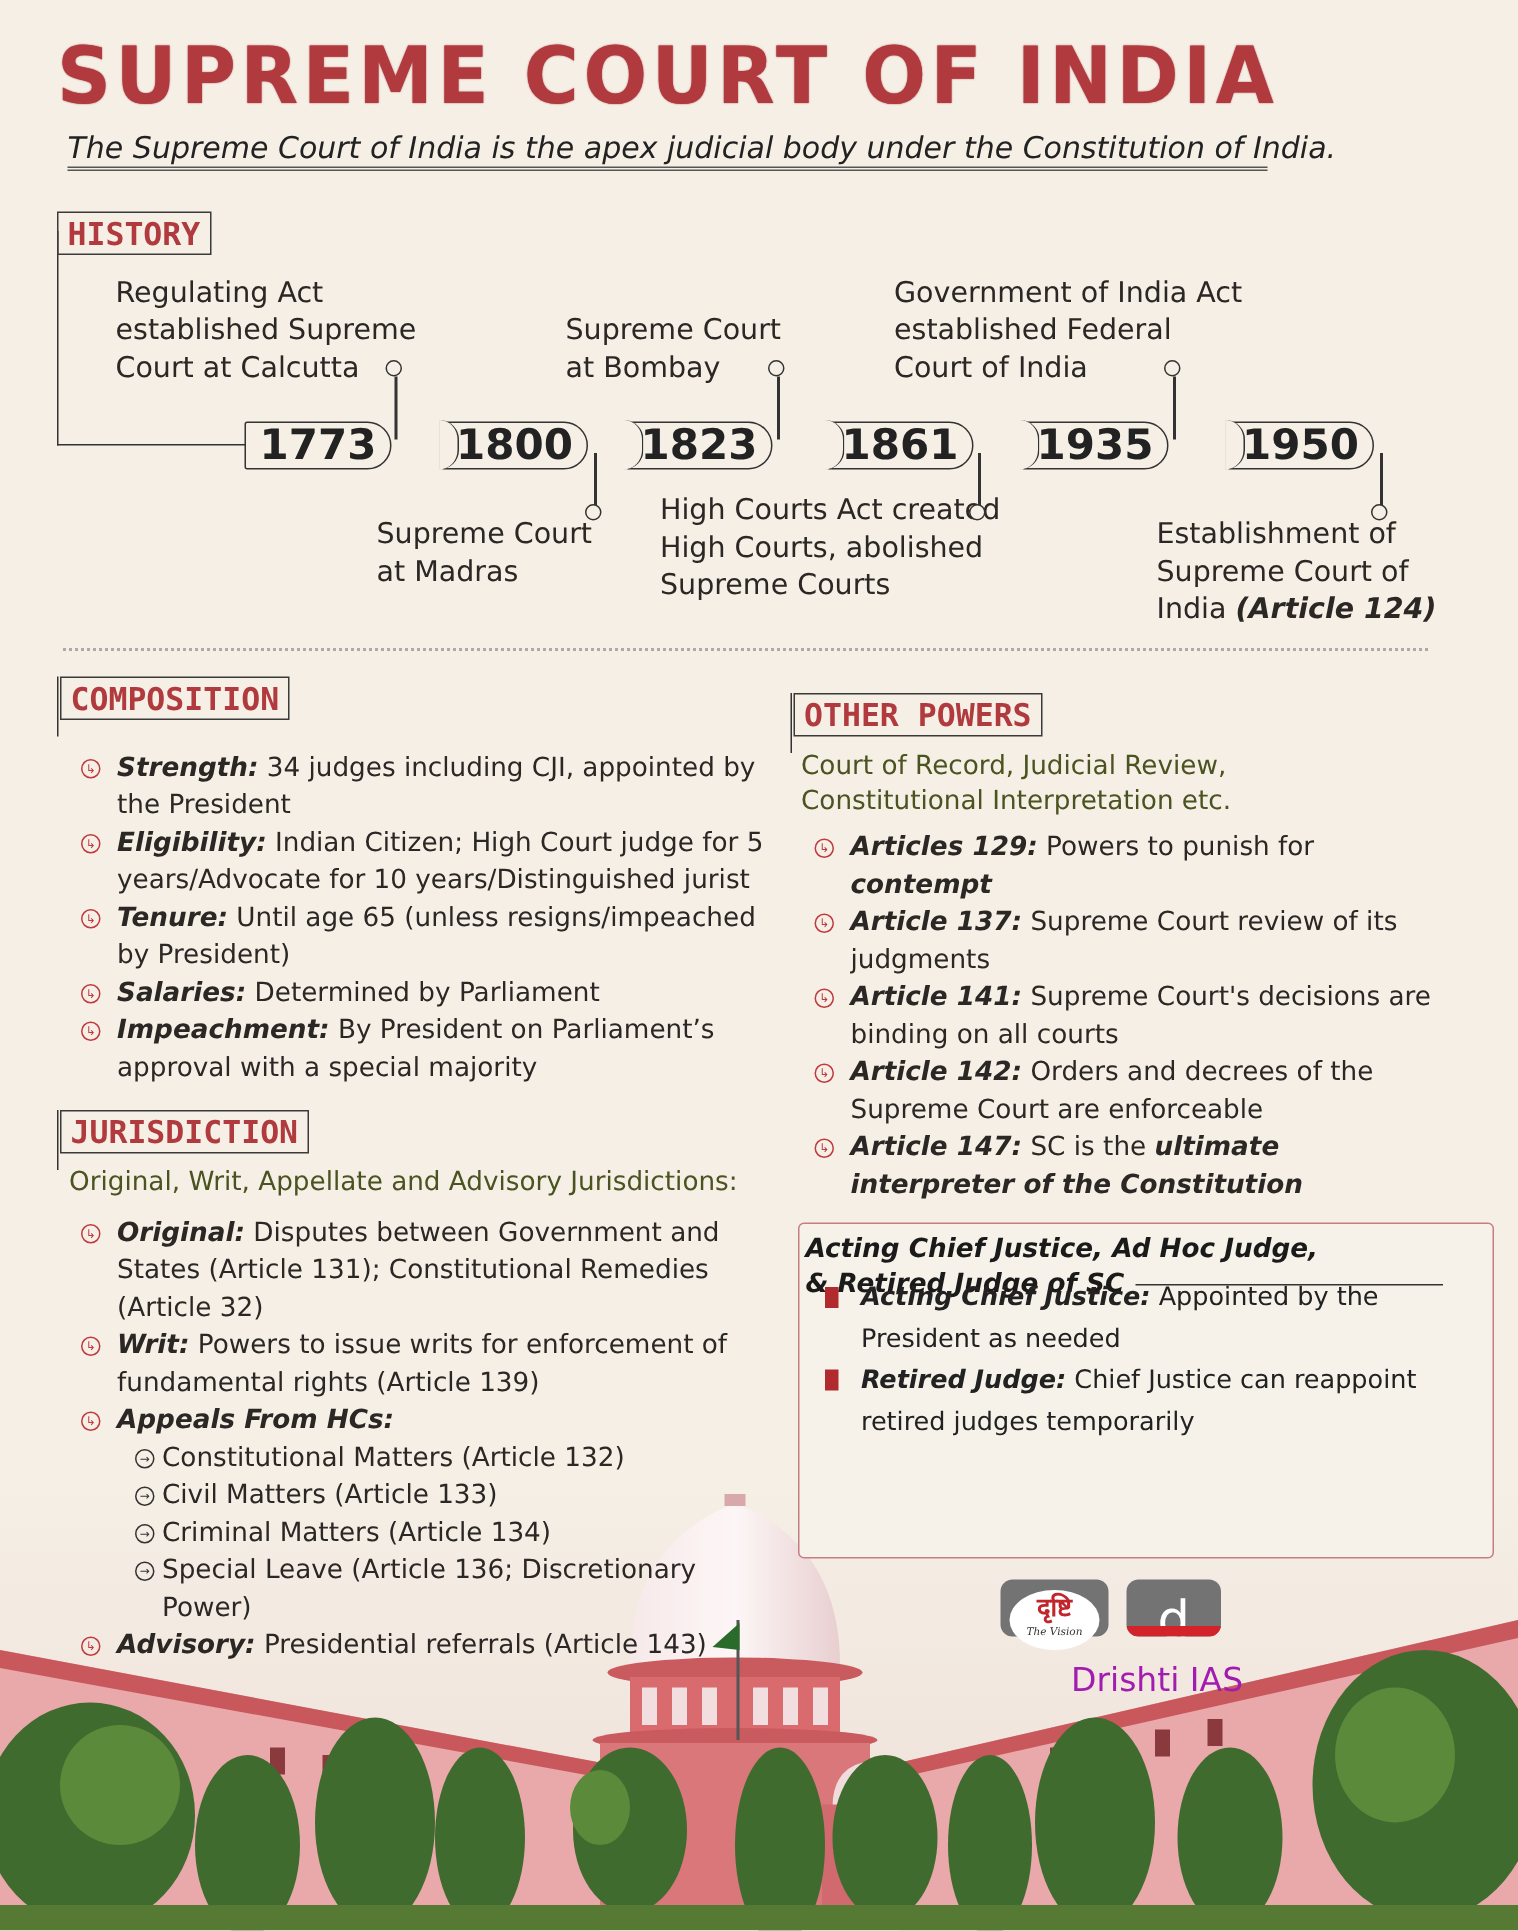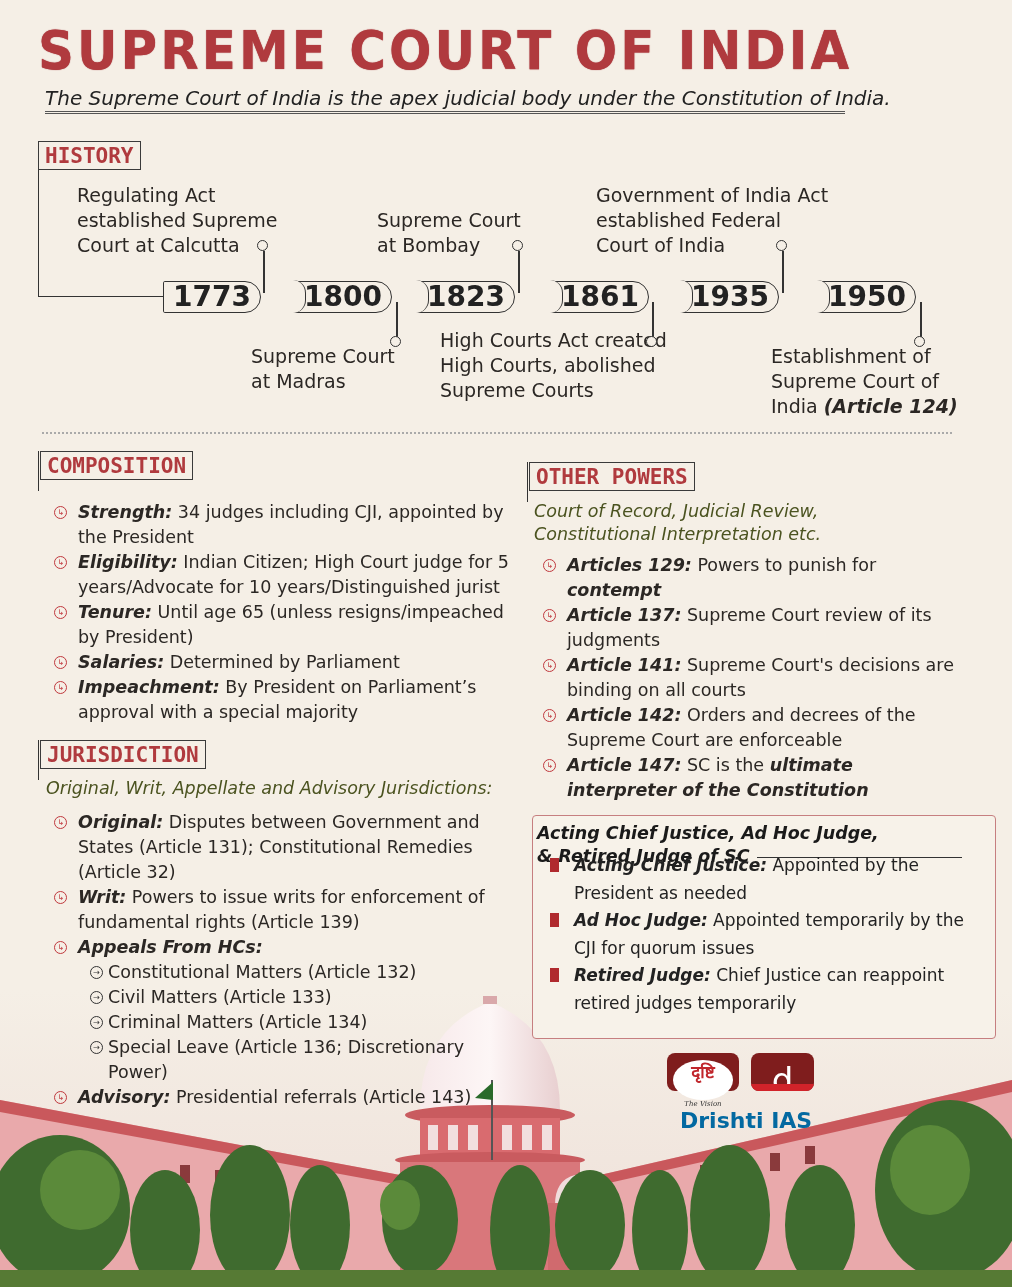--- a/index.html
+++ b/index.html
@@ -65,35 +65,35 @@
     font-size: 8px; line-height: 11px; text-align: center; color: #c0393e;
   }
   .b { font-weight: bold; font-style: italic; }
   .sub-list { list-style: none; margin-left: 0; }
   .sub-list li { padding-left: 30px; }
   .sub-bullet {
     position: absolute; left: 12px; top: 6px;
     width: 13px; height: 13px; border: 1.2px solid #333; border-radius: 50%;
     font-size: 8px; line-height: 11px; text-align: center; color: #333;
   }
-  .italic-green { font-style: italic; color: #4b5320; font-size: 17.5px; line-height: 23px; }
+  .italic-green { color: #4b5320; font-size: 17.5px; line-height: 23px; }
 
   
   .acting-box {
     left: 532px; top: 815px; width: 464px; height: 224px;
     border: 1.2px solid #c67f80; border-radius: 4px;
     background: rgba(247, 241, 233, 0.96);
   }
   .acting-title { font-style: italic; font-weight: bold; font-size: 17.5px; line-height: 23px; color: #1a1a1a; }
   .acting-list li { position: relative; padding-left: 40px; font-size: 17px; line-height: 27.5px; color: #222; list-style: none; }
   .sq-bullet { position: absolute; left: 16px; top: 6px; width: 9px; height: 14px; background: #b02a2e; }
 
   
-  .logo-box { width: 72px; height: 38px; border-radius: 8px; background: #7f1d1d; }
-  .brand-text { font-weight: bold; font-size: 22px; color: #0369a1; }
+  .logo-box { width: 72px; height: 38px; border-radius: 8px; background: #737373; }
+  .brand-text { font-weight: normal; font-size: 22px; color: #a21caf; margin-left: 34px; }
 
   
   .scene { left: 0; top: 990px; width: 1012px; height: 297px; }
 </style>
 </head>
 <body>
 
 <div class="abs main-title">SUPREME COURT OF INDIA</div>
 <div class="abs subtitle">The Supreme Court of India is the apex judicial body under the Constitution of India.</div>
 <div class="abs subtitle-rule"></div>
@@ -261,27 +261,26 @@
   <rect x="0" y="280" width="1012" height="17" fill="#567a34"></rect>
 </svg>
 
 <div class="abs acting-box"></div>
 <div class="abs acting-title" style="left:537px;top:822px;">
   <div>Acting Chief Justice, Ad Hoc Judge,</div>
   <div><span>&amp; Retired Judge of SC</span><span style="display:inline-block;width:205px;border-top:1.3px solid #333;vertical-align:middle;margin-left:8px;"></span></div>
 </div>
 <ul class="abs acting-list" style="left:534px;top:852px;width:455px;">
   <li><span class="sq-bullet"></span><span class="b">Acting Chief Justice:</span><span> Appointed by the President as needed</span></li>
-  <li><span class="sq-bullet"></span><span class="b">Ad Hoc Judge:</span><span> Appointed temporarily by the CJI for quorum issues</span></li>
   <li><span class="sq-bullet"></span><span class="b">Retired Judge:</span><span> Chief Justice can reappoint retired judges temporarily</span></li>
 </ul>
 
 <div class="abs logo-box" style="left:667px;top:1053px;">
   <div style="position:absolute;left:6px;top:7px;width:60px;height:40px;border-radius:50%;background:#fff;text-align:center;">
     <div style="font-size:17px;font-weight:bold;color:#c0262c;line-height:24px;">दृष्टि</div>
-    <div style="font-size:7px;font-style:italic;color:#333;font-family:'DejaVu Serif',serif;line-height:8px;margin-top:16px;">The Vision</div>
+    <div style="font-size:7px;font-style:italic;color:#333;font-family:'DejaVu Serif',serif;line-height:8px;">The Vision</div>
   </div>
 </div>
 <div class="abs logo-box" style="left:751px;top:1053px;width:63px;overflow:hidden;">
   <div style="position:absolute;left:0;top:10px;width:63px;text-align:center;color:#fff;font-size:34px;line-height:34px;">d</div>
   <div style="position:absolute;left:0;bottom:0;width:63px;height:7px;background:#d2232a;"></div>
 </div>
 <div class="abs brand-text" style="left:680px;top:1108px;">Drishti IAS</div>
 
 </body></html>

